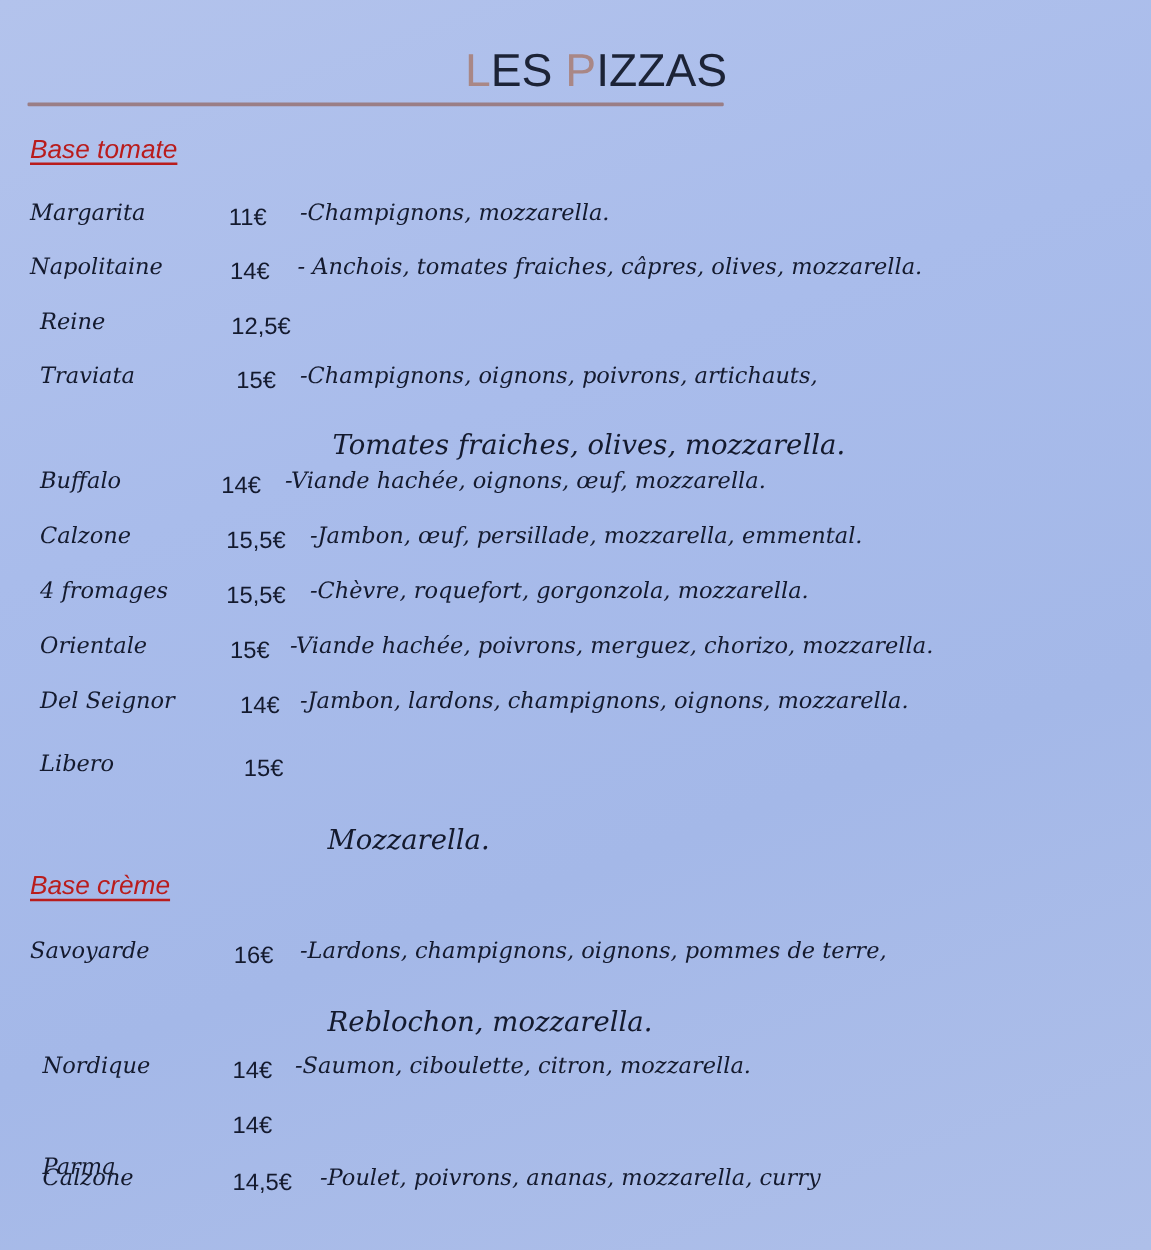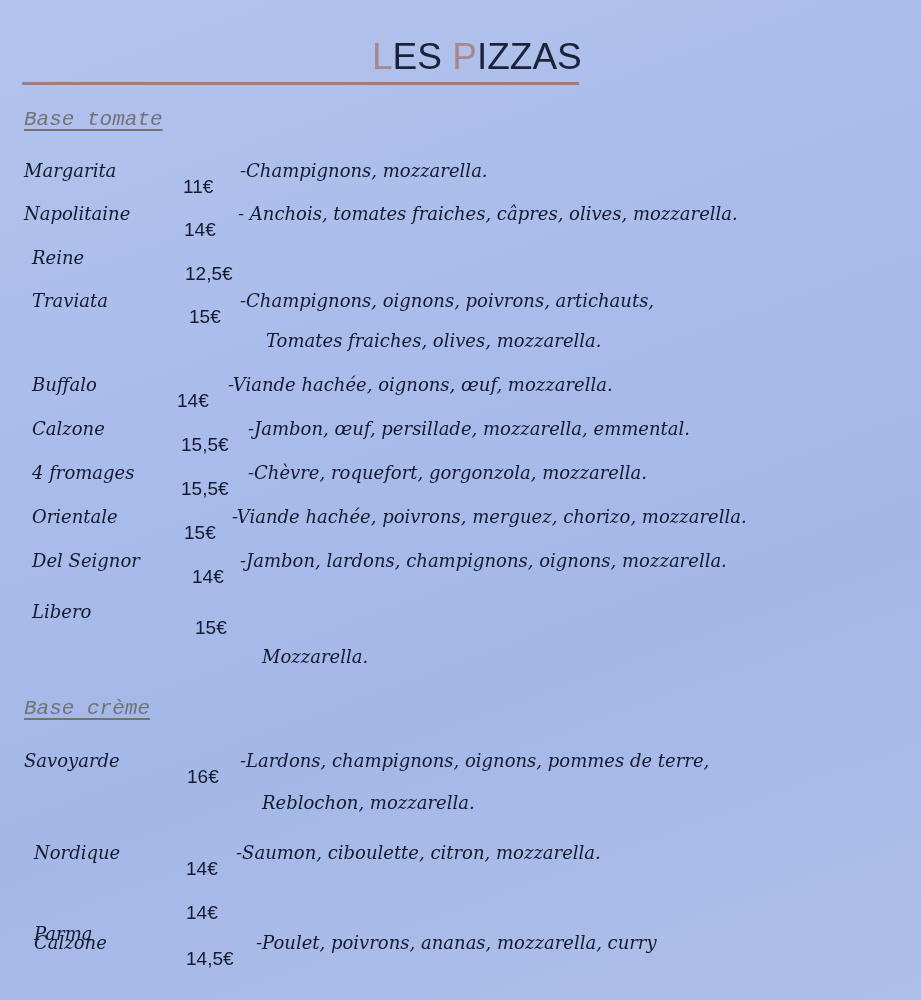--- a/index.html
+++ b/index.html
@@ -38,24 +38,24 @@
       left: 22px;
       top: 82px;
       width: 557px;
       height: 3px;
       background: #9a7e86;
       border-radius: 1px;
     }
     .section-heading {
       position: absolute;
       left: 24px;
-      font-family: Liberation Mono, monospace;
+      font-family: Liberation Sans, sans-serif;
       font-style: italic;
       font-size: 21px;
-      color: #737373;
+      color: #b91c1c;
       text-decoration: underline;
       text-decoration-thickness: 2px;
       text-underline-offset: 4px;
       white-space: nowrap;
     }
     .row {
       position: absolute;
       left: 0;
       width: 816px;
       height: 30px;
@@ -64,36 +64,37 @@
       font-size: 18px;
       white-space: nowrap;
       line-height: 30px;
     }
     .row .name {
       position: absolute;
       top: 0;
     }
     .row .price {
       position: absolute;
-      top: 16px;
+      top: 4px;
       font-family: "Liberation Sans", sans-serif;
       font-style: normal;
       font-size: 19px;
     }
     .row .desc {
       position: absolute;
       top: 0;
     }
     .cont {
       position: absolute;
       font-family: "DejaVu Serif", serif;
       font-style: italic;
-      font-size: 18px;
+      font-size: 22px;
       white-space: nowrap;
       line-height: 30px;
+      margin-top: 16px;
     }
   </style>
 </head>
 <body>
 
 <div class="page">
 
   <div class="title">
     <span class="accent">L</span><span>ES </span><span class="accent">P</span><span>IZZAS</span>
   </div>

